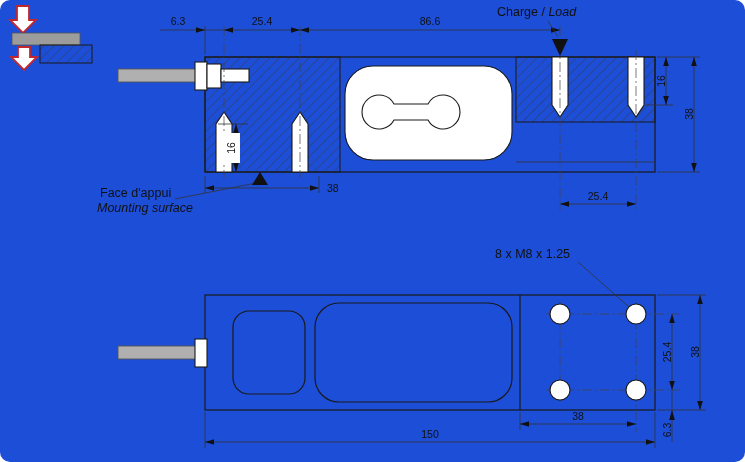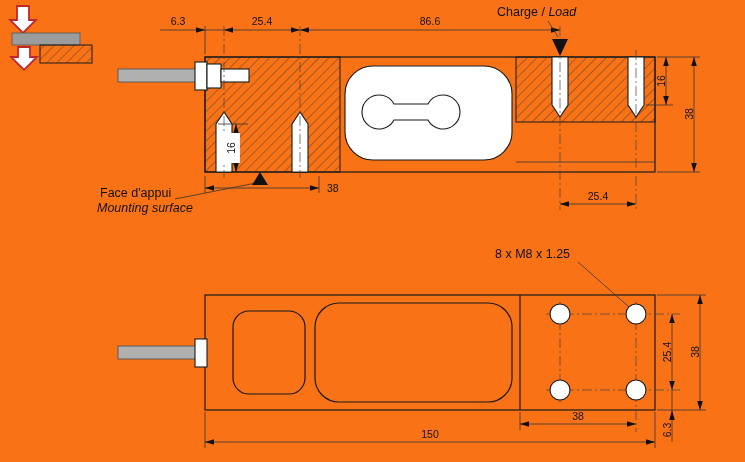--- a/index.html
+++ b/index.html
@@ -1,16 +1,16 @@
 <!DOCTYPE html>
 <html><head>
 <meta charset="utf-8">
 <style>
   html,body{margin:0;padding:0;background:#ffffff;}
-  .canvas{position:relative;width:745px;height:462px;background:#f97316;overflow:hidden;}
+  .canvas{position:relative;width:745px;height:462px;background:#1d4ed8;overflow:hidden;border-radius:10px;}
   svg text{font-family:"Liberation Sans",sans-serif;fill:#111;}
   .dimtxt{font-size:10.5px;}
   .lbl{font-size:12.5px;}
   .italic{font-style:italic;}
   .ln{fill:none;stroke:#1a1a1a;stroke-width:1.2;}
   .white{fill:#ffffff;stroke:#1a1a1a;stroke-width:1.1;}
   .dim{fill:none;stroke:#333;stroke-width:0.8;}
   .arrow{fill:#111;stroke:none;}
   .cl{fill:none;stroke:#444;stroke-width:0.7;stroke-dasharray:10 3 2 3;}
   .solid{fill:#111;}

